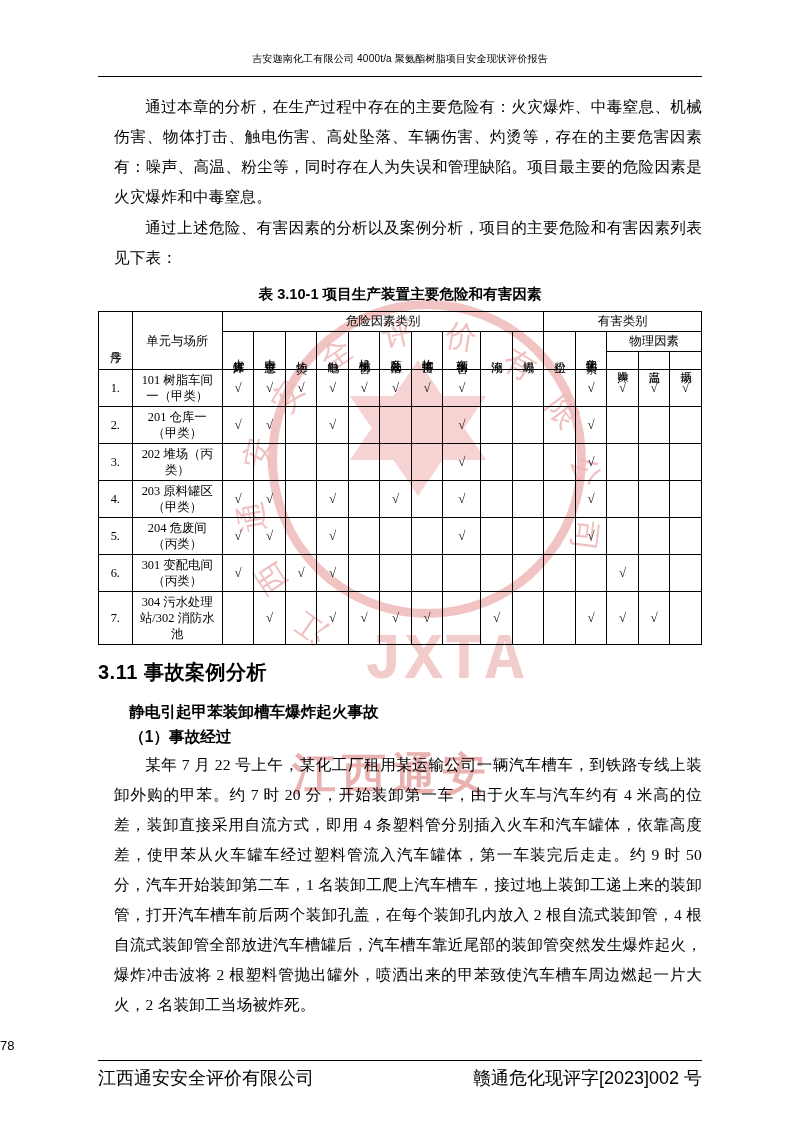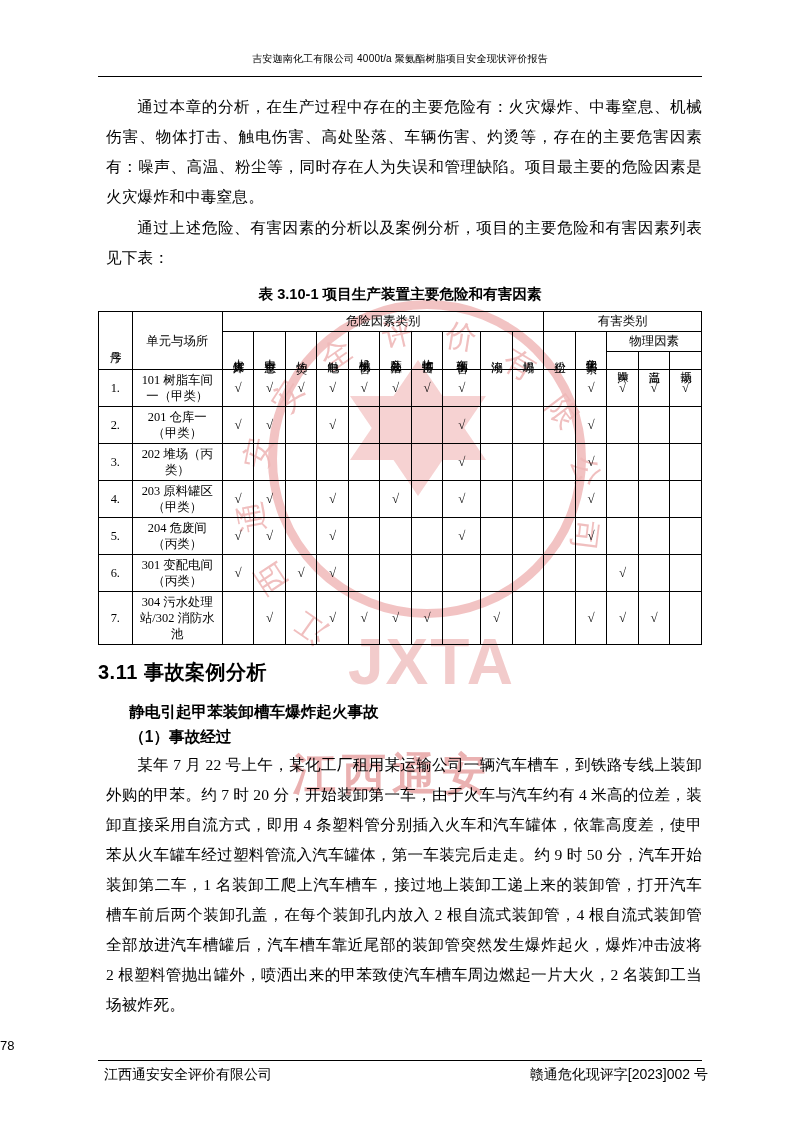--- a/index.html
+++ b/index.html
@@ -78,27 +78,27 @@
     top: 745px;
     font-size: 44px;
     letter-spacing: 6px;
     color: #e8a9a9;
     font-weight: bold;
     font-family: "Liberation Sans", sans-serif;
     opacity: .9;
   }
   .wm-jxta {
     position: absolute;
-    left: 348px;
+    left: 364px;
     top: 625px;
     font-size: 64px;
     color: #f0c2c2;
     font-weight: bold;
     letter-spacing: 2px;
-    font-family: Liberation Sans, sans-serif;
+    font-family: Liberation Mono, monospace;
     opacity: .85;
   }
 
   
   .content {
     position: relative;
     z-index: 2;
   }
 
   .header {
@@ -119,21 +119,21 @@
     border-bottom: 1.6px solid #000;
   }
 
   .body-area {
     position: absolute;
     top: 92px;
     left: 98px;
     width: 604px;
   }
   p.para {
-    margin: 0 0 1px 8px;
+    margin: 0 0 1px 16px;
     font-size: 15.6px;
     line-height: 30px;
     text-indent: 2em;
     text-align: justify;
     letter-spacing: .2px;
   }
 
   .tbl-caption {
     text-align: center;
     font-size: 14.6px;
@@ -217,23 +217,22 @@
     width: 604px;
     border-bottom: 1.6px solid #000;
   }
   .footer {
     position: absolute;
     top: 1066px;
     left: 98px;
     width: 604px;
     display: flex;
     justify-content: space-between;
-    font-size: 14px;
-    font-family: "Liberation Sans", sans-serif;
-    margin-left: 6px;
+    font-size: 18px;
+    font-family: "Liberation Sans", sans-serif;
   }
 </style>
 </head>
 <body>
 
 <div class="page">
 
   <div class="watermark">
     <div class="wm-ring"></div>
     <div class="wm-star"></div>

